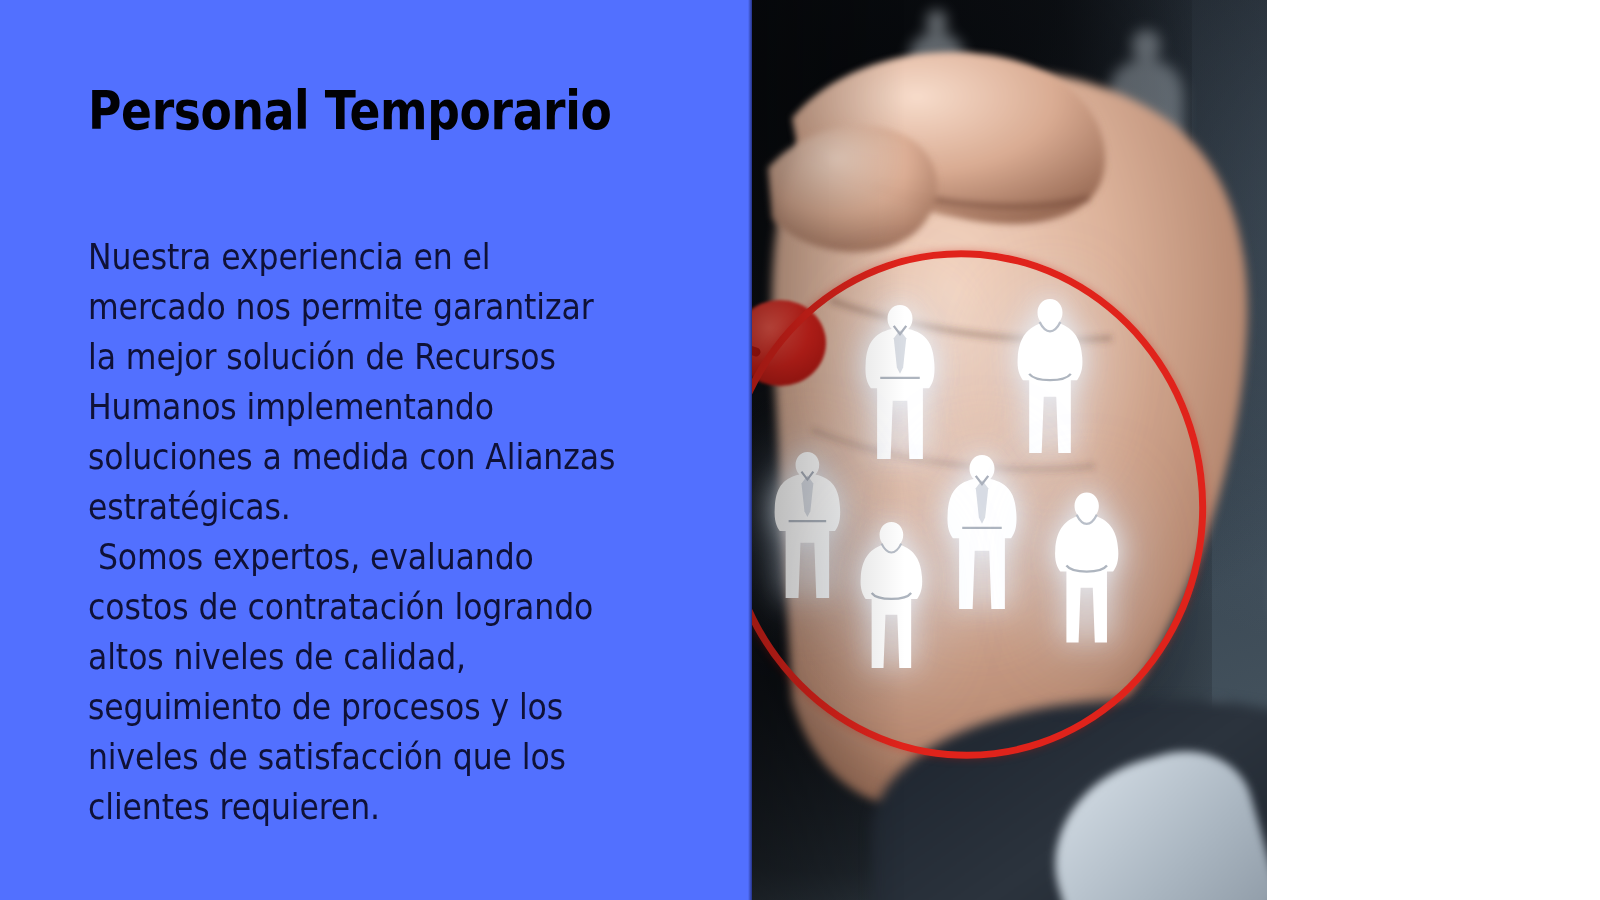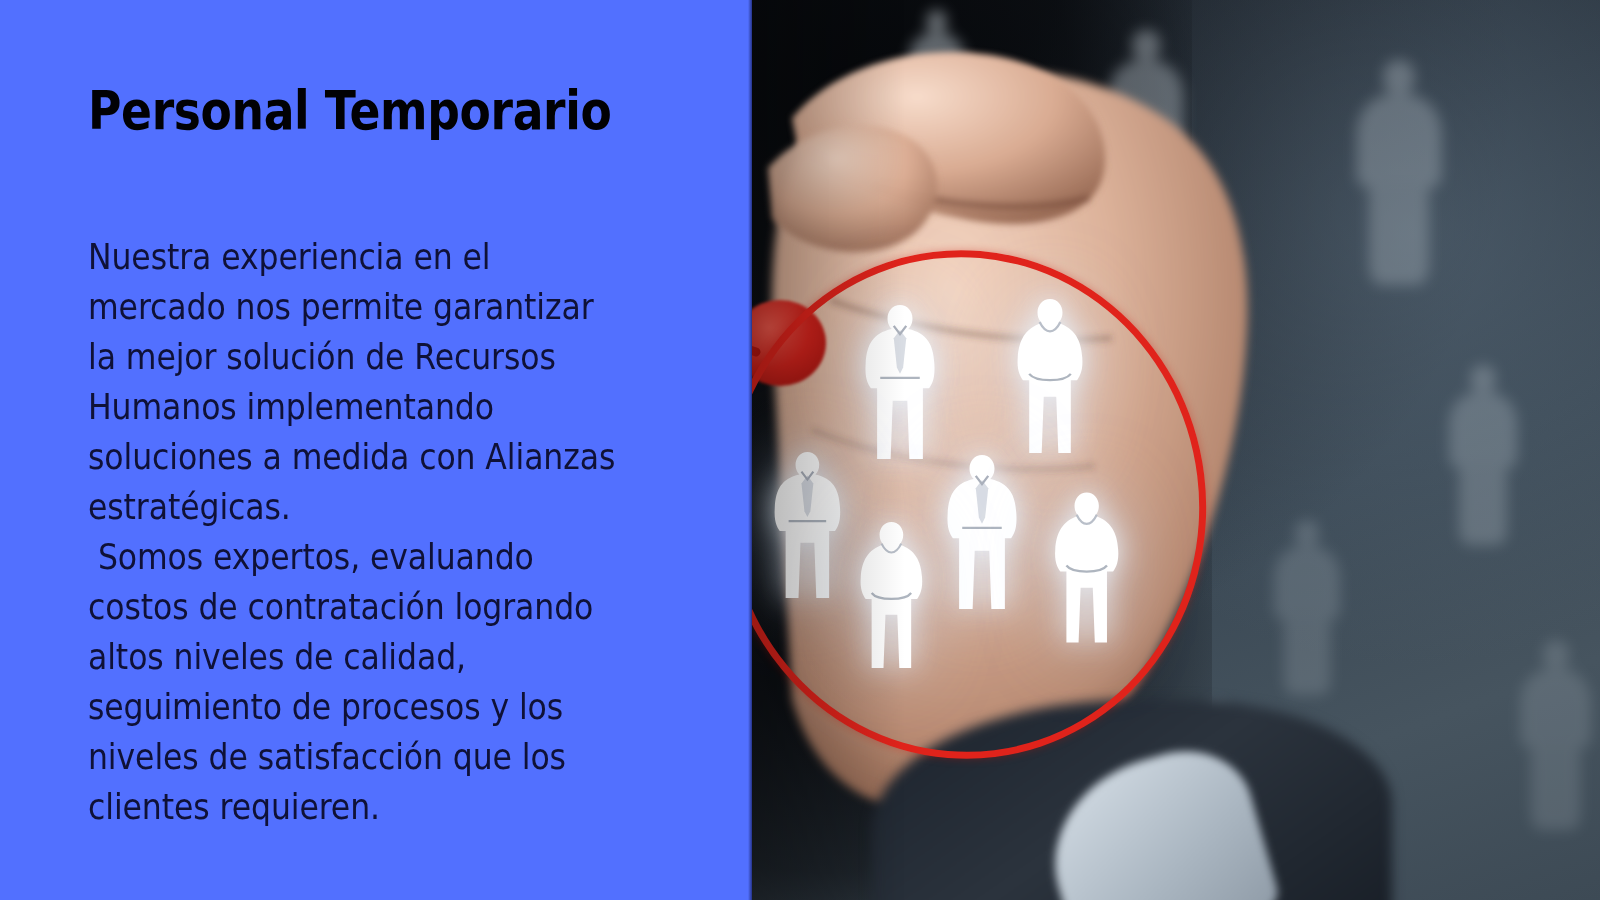--- a/index.html
+++ b/index.html
@@ -3,21 +3,21 @@
 <meta charset="utf-8">
 <title>Personal Temporario</title>
 <style>
   html, body {
     margin: 0;
     padding: 0;
     background: #ffffff;
   }
   #slide {
     position: relative;
-    width: 1600px;
+    width: 1267px;
     height: 900px;
     overflow: hidden;
     font-family: "Liberation Sans", "DejaVu Sans", sans-serif;
     background: #0c0f14;
   }
 
   
   .left-panel {
     position: absolute;
     left: 0;

